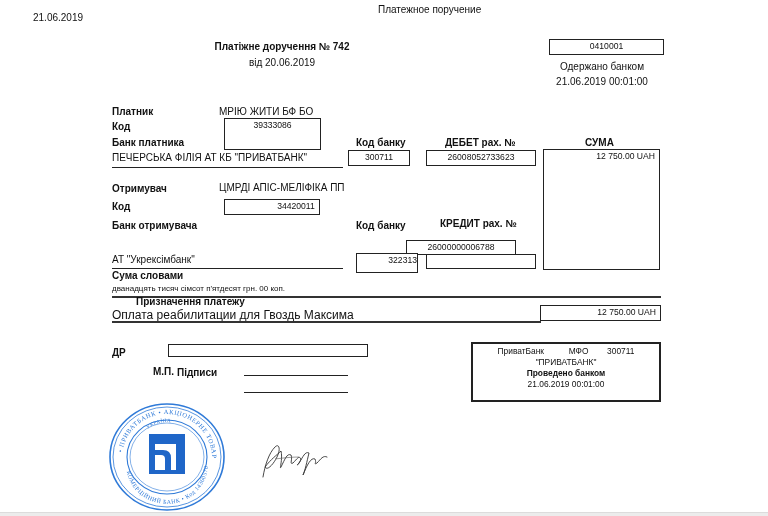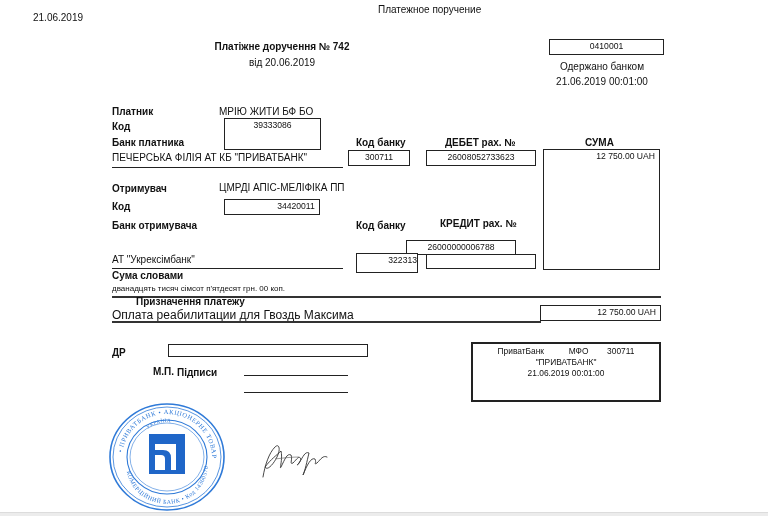--- a/index.html
+++ b/index.html
@@ -73,20 +73,21 @@
 
 <div class="box" style="left:471px;top:342px;width:190px;height:60px;border-width:2px;font-size:8.4px;line-height:11px;padding-top:2px;">
   <div>
     <span>ПриватБанк</span>
     <span style="display:inline-block;width:20px;"></span>
     <span>МФО</span>
     <span style="display:inline-block;width:14px;"></span>
     <span>300711</span>
   </div>
   <div>"ПРИВАТБАНК"</div>
+  <div class="b">Проведено банком</div>
   <div>21.06.2019 00:01:00</div>
 </div>
 
 <div class="abs" style="left:108px;top:400px;width:118px;height:112px;">
   <svg width="118" height="112" viewBox="0 0 118 112">
     <defs>
       <path id="arcTop" d="M 14,58 A 45,44 0 0 1 104,58"></path>
       <path id="arcInner" d="M 28,52 A 31,30 0 0 1 90,52"></path>
       <path id="arcBottom" d="M 18,64 A 41,40 0 0 0 100,64"></path>
     </defs>

